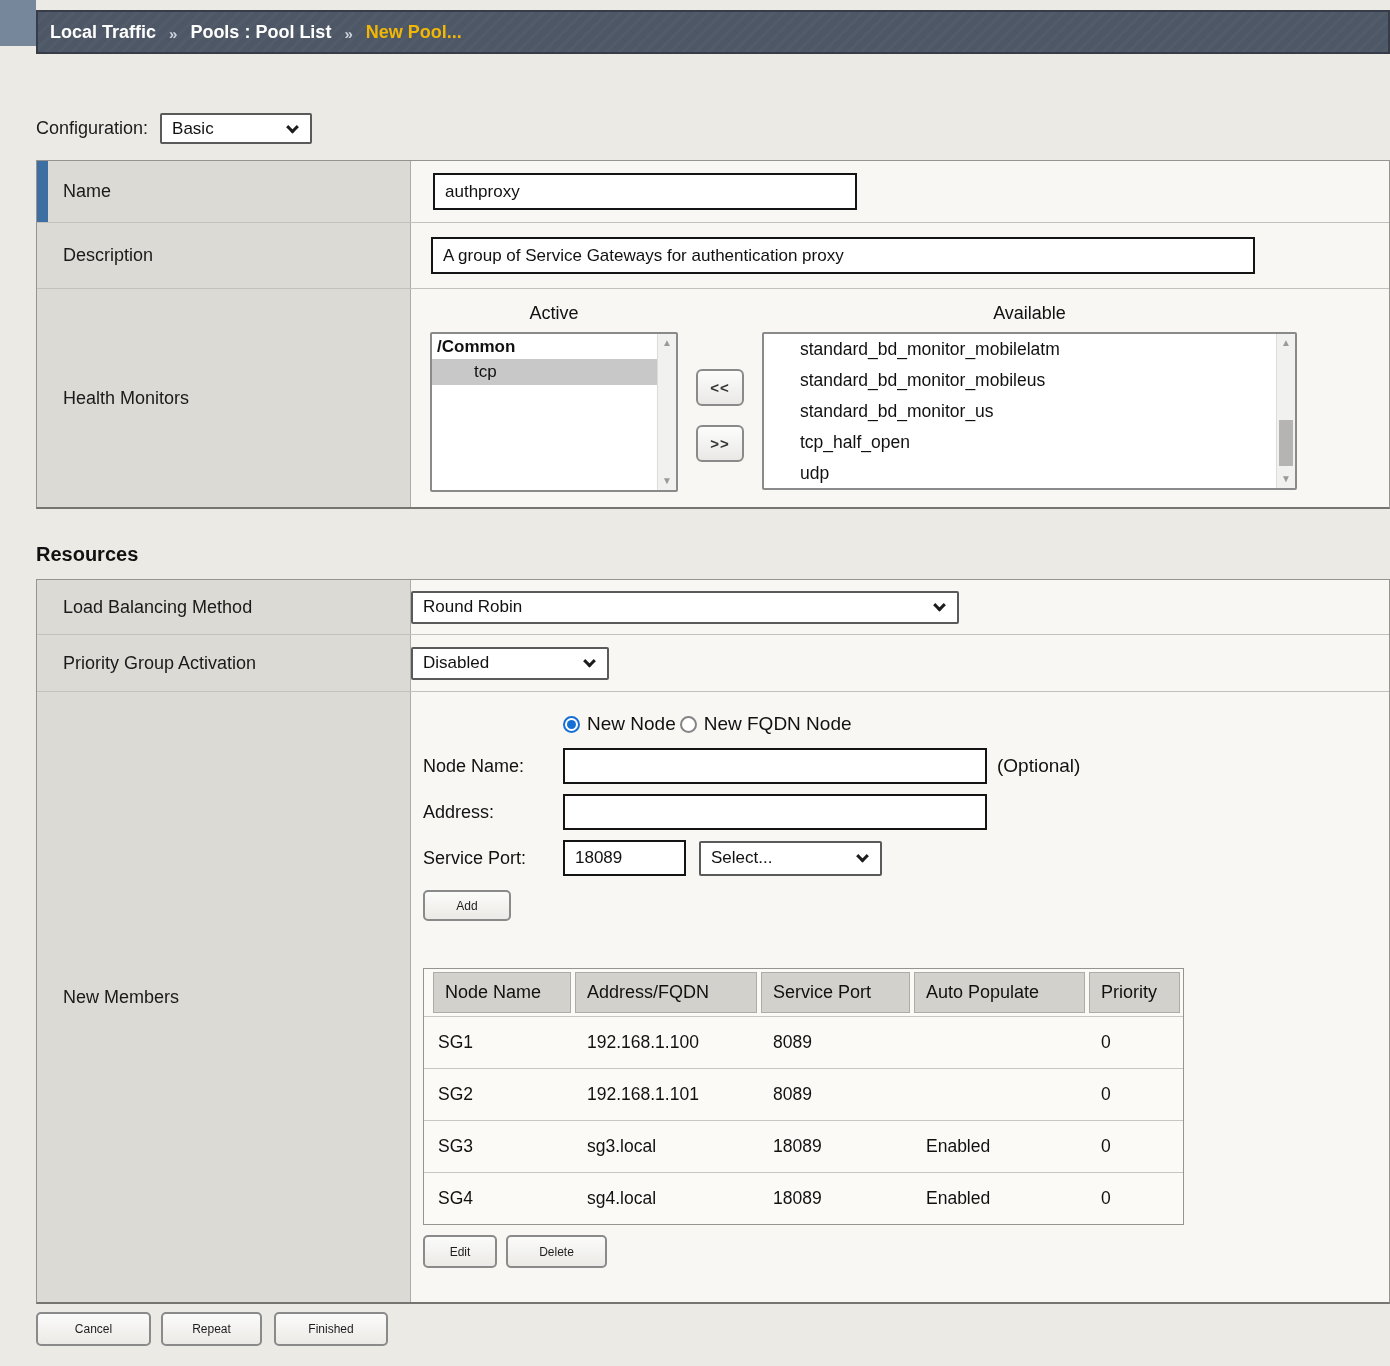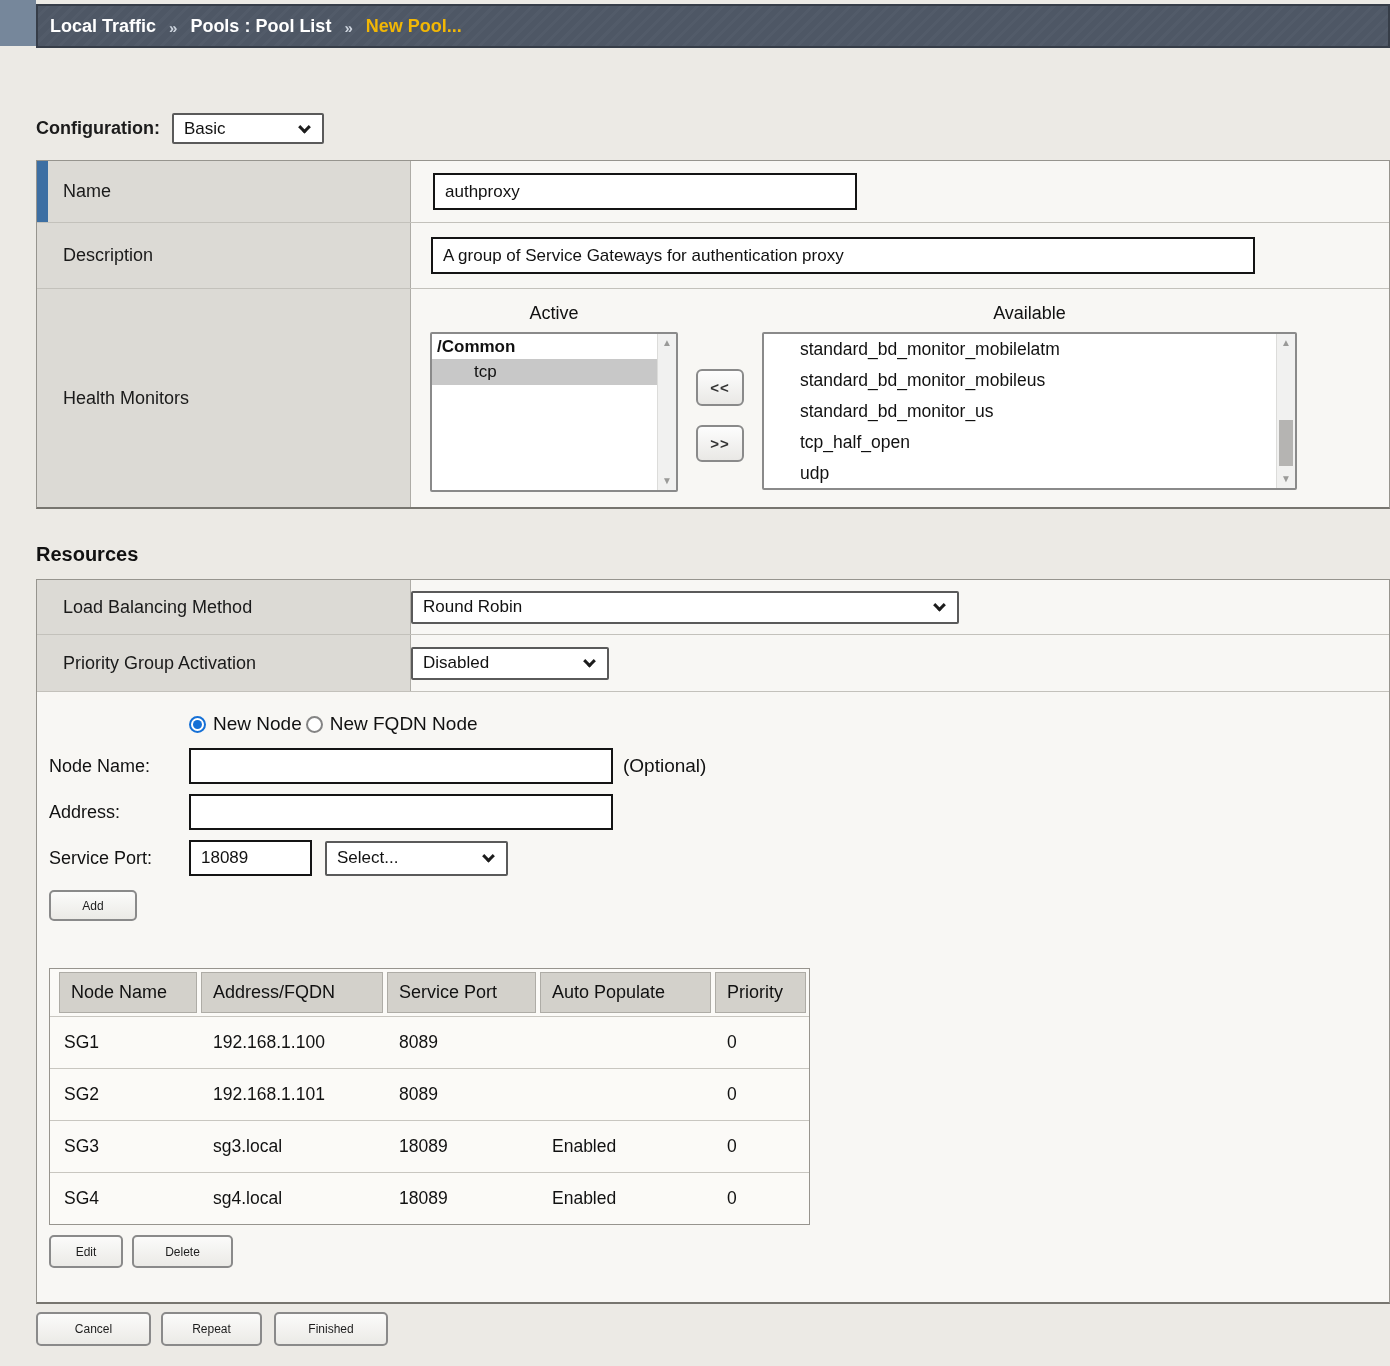--- a/index.html
+++ b/index.html
@@ -14,34 +14,34 @@
     overflow: hidden;
   }
 
   
   .topbar { position: relative; height: 46px; width: 1390px; }
   .topbar-corner {
     position: absolute; left: 0; top: 0; width: 36px; height: 46px;
     background: #76879b;
   }
   .topbar-bar {
-    position: absolute; left: 36px; top: 4px; right: 0; height: 44px;
+    position: absolute; left: 36px; top: 10px; right: 0; height: 44px;
     background: repeating-linear-gradient(135deg, #4e5765 0 6px, #525b69 6px 9px);
     border: 2px solid #363d48;
     display: flex; align-items: center; padding-left: 12px;
   }
   .crumb { font-size: 18px; font-weight: bold; color: #ffffff; }
   .crumb-sep { font-size: 15px; font-weight: bold; color: #cdd4de; margin: 0 13px; position: relative; top: 1px; }
   .crumb-current { font-size: 18px; font-weight: bold; color: #f2b705; }
 
   
   .config-line {
     margin: 66px 0 0 36px; display: flex; align-items: center; height: 33px;
   }
-  .config-line .cfg-label { font-size: 18px; font-weight: bold; margin-right: 12px; }
+  .config-line .cfg-label { font-size: 18px; font-weight: normal; margin-right: 12px; }
 
   
   .fselect {
     position: relative; background: #fff; border: 2px solid #5a5a5a;
     border-radius: 2px; display: flex; align-items: center;
     font-size: 17px; padding-left: 10px; color: #111;
   }
   .fselect .chev {
     position: absolute; right: 13px; top: 50%;
     width: 9px; height: 9px; border-right: 3px solid #1c1c1c; border-bottom: 3px solid #1c1c1c;
@@ -275,20 +275,23 @@
     </div>
     <div class="scontent">
       <div class="fselect sel-pga">
         <span>Disabled</span>
         <span class="chev"></span>
       </div>
     </div>
   </div>
 
   <div class="srow row-nm">
+    <div class="slabel">
+      <span>New Members</span>
+    </div>
     <div class="scontent" style="align-items:flex-start;">
       <div class="nm-content">
 
         
         <div class="radio-line">
           <span class="radio radio-on"></span>
           <span class="radio-label">New Node</span>
           <span class="radio radio-off"></span>
           <span class="radio-label">New FQDN Node</span>
         </div>

